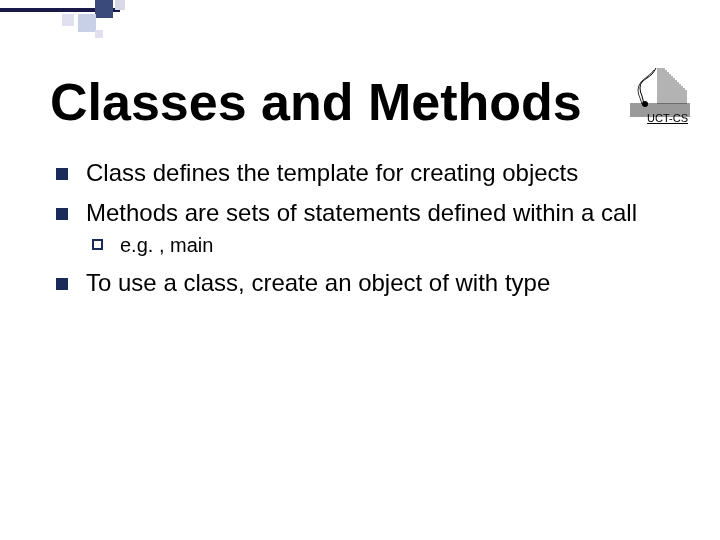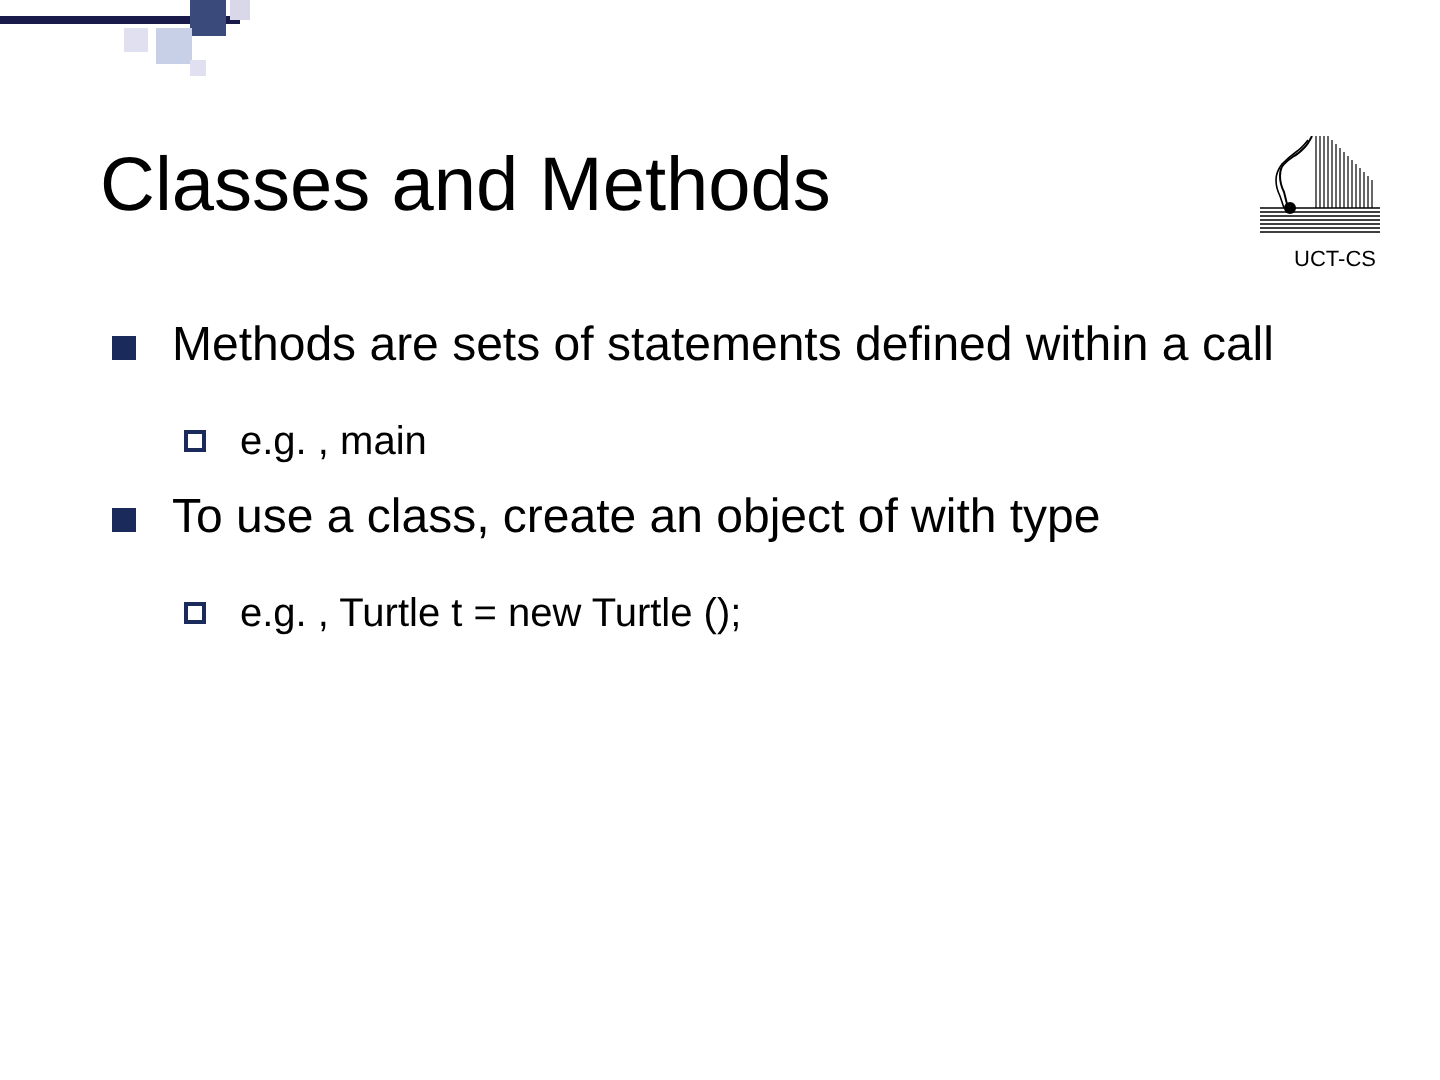--- a/index.html
+++ b/index.html
@@ -47,37 +47,38 @@
       background: #e0e0f0;
     }
     .corner-decoration .sq5 {
       top: 30px; left: 95px; width: 8px; height: 8px;
       background: #e0e0f0;
     }
     .title {
       position: absolute;
       top: 72px;
       left: 50px;
-      font-size: 38px;
-      font-weight: normal;
+      font-size: 52px;
+      font-weight: bold;
       color: #000;
     }
     .logo {
       position: absolute;
       top: 68px;
       right: 30px;
       width: 60px;
       height: 50px;
     }
     .tag {
       position: absolute;
-      top: 124px;
+      top: 112px;
       right: 32px;
       font-size: 11px;
       color: #000;
+      text-decoration: underline;
     }
     .content {
       position: absolute;
       top: 158px;
       left: 50px;
       right: 40px;
     }
     .content ul {
       list-style: none;
     }
@@ -91,21 +92,21 @@
     }
     .content > ul > li .bullet-square {
       position: absolute;
       left: 6px;
       top: 10px;
       width: 12px;
       height: 12px;
       background: #1a2a5a;
     }
     .content ul.sub {
-      margin-top: 20px;
+      margin-top: 4px;
       margin-bottom: 10px;
     }
     .content ul.sub > li {
       position: relative;
       padding-left: 34px;
       font-size: 20px;
       color: #000;
       line-height: 1.3;
     }
     .content ul.sub > li .bullet-open {
@@ -166,32 +167,30 @@
     <circle cx="15" cy="36" r="3" fill="#000"></circle>
   </svg>
 </div>
 
 <div class="tag">UCT-CS</div>
 
 <div class="content">
   <ul>
     <li>
       <span class="bullet-square"></span>
+      <span>Class defines the template for creating objects</span>
+    </li>
+    <li>
+      <span class="bullet-square"></span>
       <span>Methods are sets of statements defined within a call</span>
       <ul class="sub">
         <li>
           <span class="bullet-open"></span>
           <span>e.g. ,</span><span> main</span>
         </li>
       </ul>
     </li>
     <li>
       <span class="bullet-square"></span>
       <span>To use a class, create an object of with type</span>
-      <ul class="sub">
-        <li>
-          <span class="bullet-open"></span>
-          <span>e.g. ,</span><span> Turtle t = new Turtle ();</span>
-        </li>
-      </ul>
     </li>
   </ul>
 </div>
 
 </body></html>

